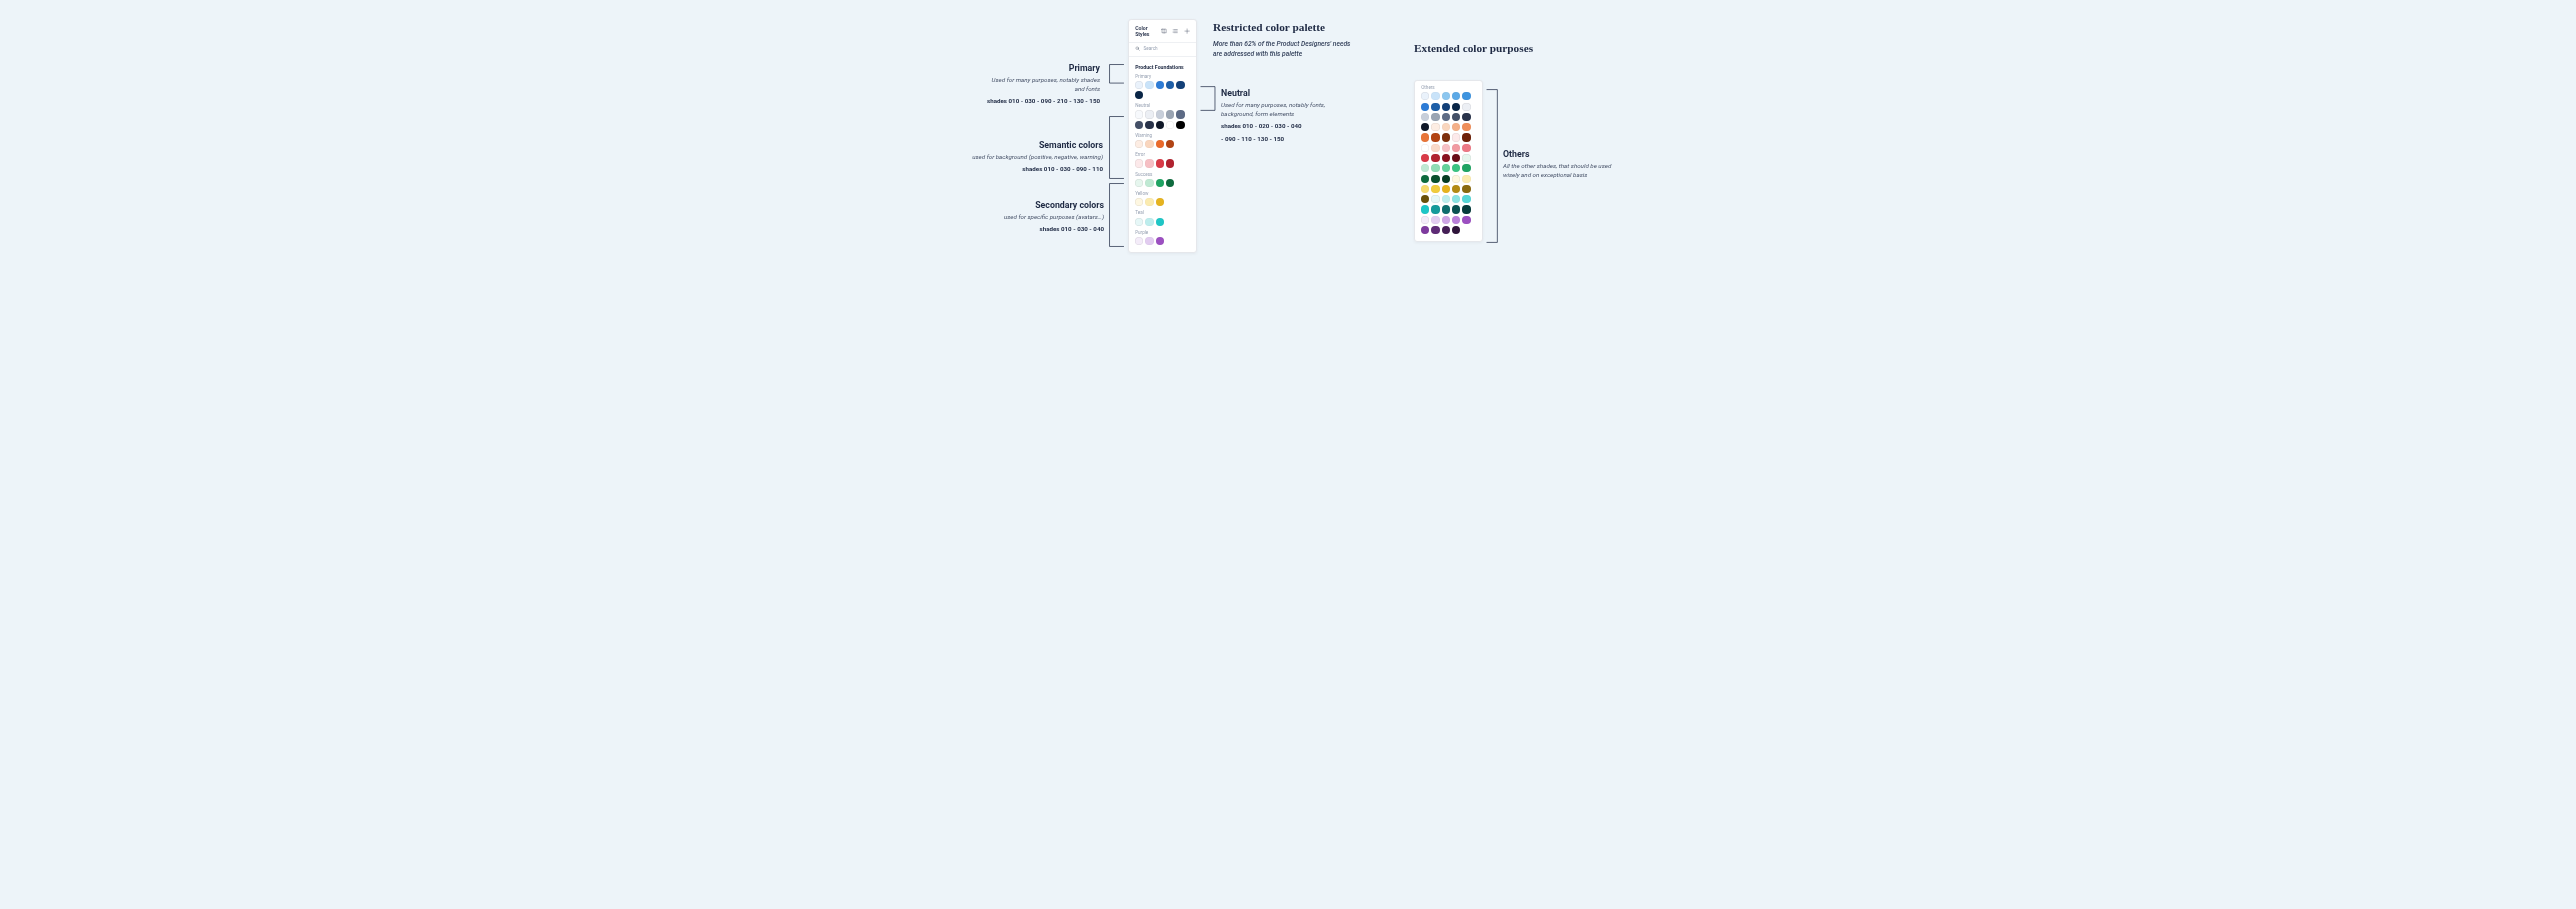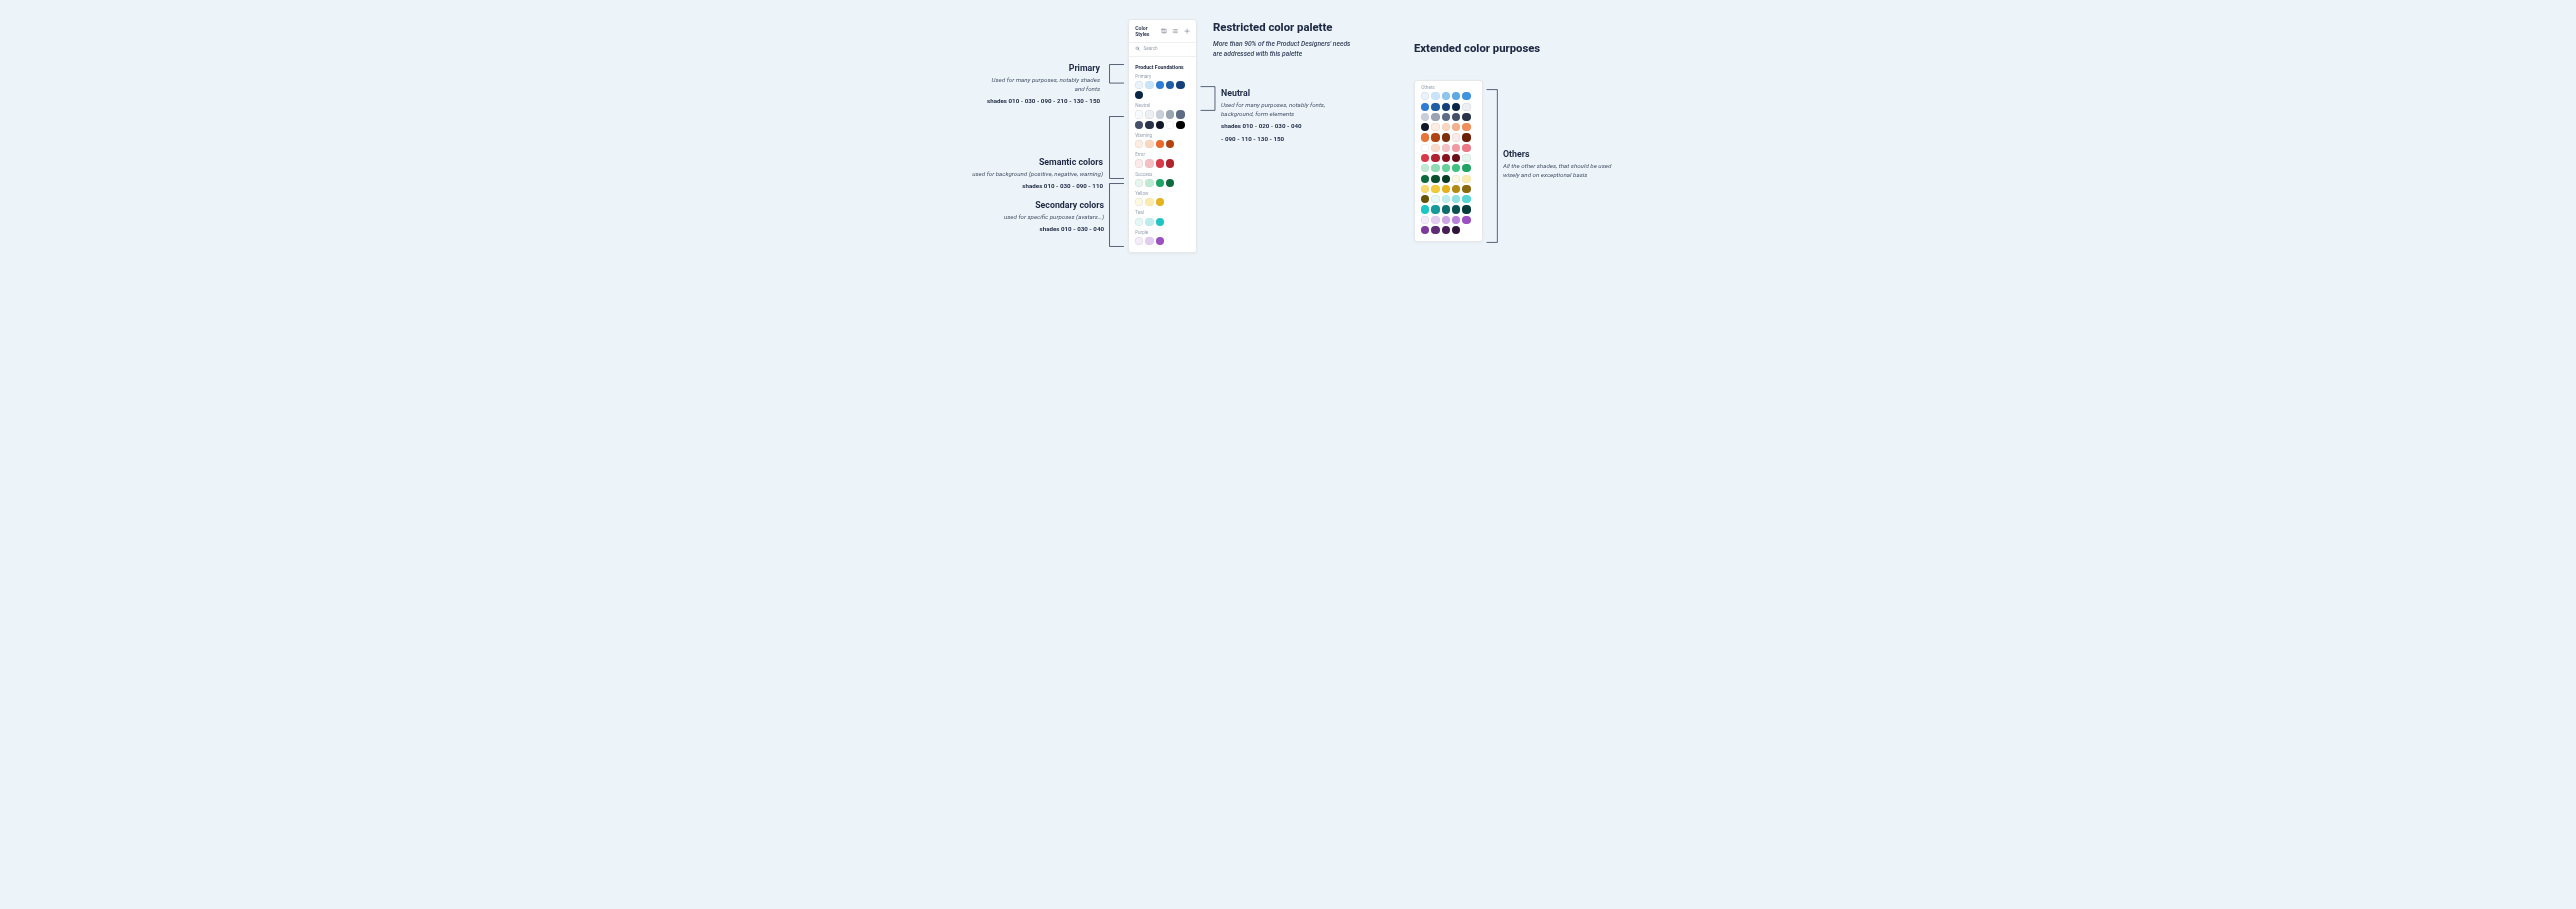--- a/index.html
+++ b/index.html
@@ -62,20 +62,21 @@
 
   
   #panel-extended { top: 80px; left: 520px; width: 69px; }
   #panel-extended .panel-body { padding-top: 2.1px; }
 
   
   .big-title {
     position: absolute;
     font-weight: 800;
     color: #1F2A44;
+    font-family: Liberation Serif, serif;
   }
   #restricted-title { top: 20.6px; left: 319px; font-size: 11.3px; font-weight: 800; }
   #restricted-sub {
     position: absolute; top: 39px; left: 319px; width: 144px;
     font-style: italic; font-size: 6.7px; line-height: 1.5; color: #35425C; font-weight: 500;
   }
   #extended-title { top: 42px; left: 520px; font-size: 11.3px; font-weight: 800; }
 
   
   .annot {
@@ -85,41 +86,41 @@
   }
   .annot .label { font-size: 8.8px; font-weight: 700; margin-bottom: 3.1px; }
   .annot .desc  { font-style: italic; font-size: 6.2px; color: #465168; line-height: 1.45; margin-bottom: 3.1px; }
   .annot .shades { font-weight: 700; font-size: 6.2px; }
 
   
   .annot.left { text-align: right; }
   .annot.right { text-align: left; }
 
   #annot-primary    { top: 63px; left: 90px; width: 116px; }
-  #annot-semantic   { top: 157px; left: 67px; width: 142px; }
+  #annot-semantic   { top: 140px; left: 67px; width: 142px; }
   #annot-secondary  { top: 200px; left: 98px; width: 112px; }
   #annot-neutral    { top: 88px; left: 327px; width: 124px; }
   #annot-others     { top: 149px; left: 609px; width: 124px; }
 
   
   .bracket {
     position: absolute;
     pointer-events: none;
   }
   .bracket svg { display: block; }
   .stroke { stroke: #1F2A44; stroke-width: 1.4; fill: none; stroke-linecap: square; }
 
 </style>
 </head>
 <body>
 
 <div class="canvas">
 
   <div id="restricted-title" class="big-title">Restricted color palette</div>
-  <div id="restricted-sub">More than 90% of the Product Designers' needs are addressed with this palette</div>
+  <div id="restricted-sub">More than 62% of the Product Designers' needs are addressed with this palette</div>
   <div id="extended-title" class="big-title">Extended color purposes</div>
 
   <div id="panel-restricted" class="panel">
     <div class="panel-head">
       <span>Color Styles</span>
       <span class="spacer"></span>
       <span class="icons">
         <span class="ico">
           <svg viewBox="0 0 24 24" width="6.2" height="6.2">
               <path class="stroke" d="M4 5c2-1 5-1 8 0 3-1 6-1 8 0v14c-2-1-5-1-8 0-3-1-6-1-8 0V5z M12 5v14"></path>

